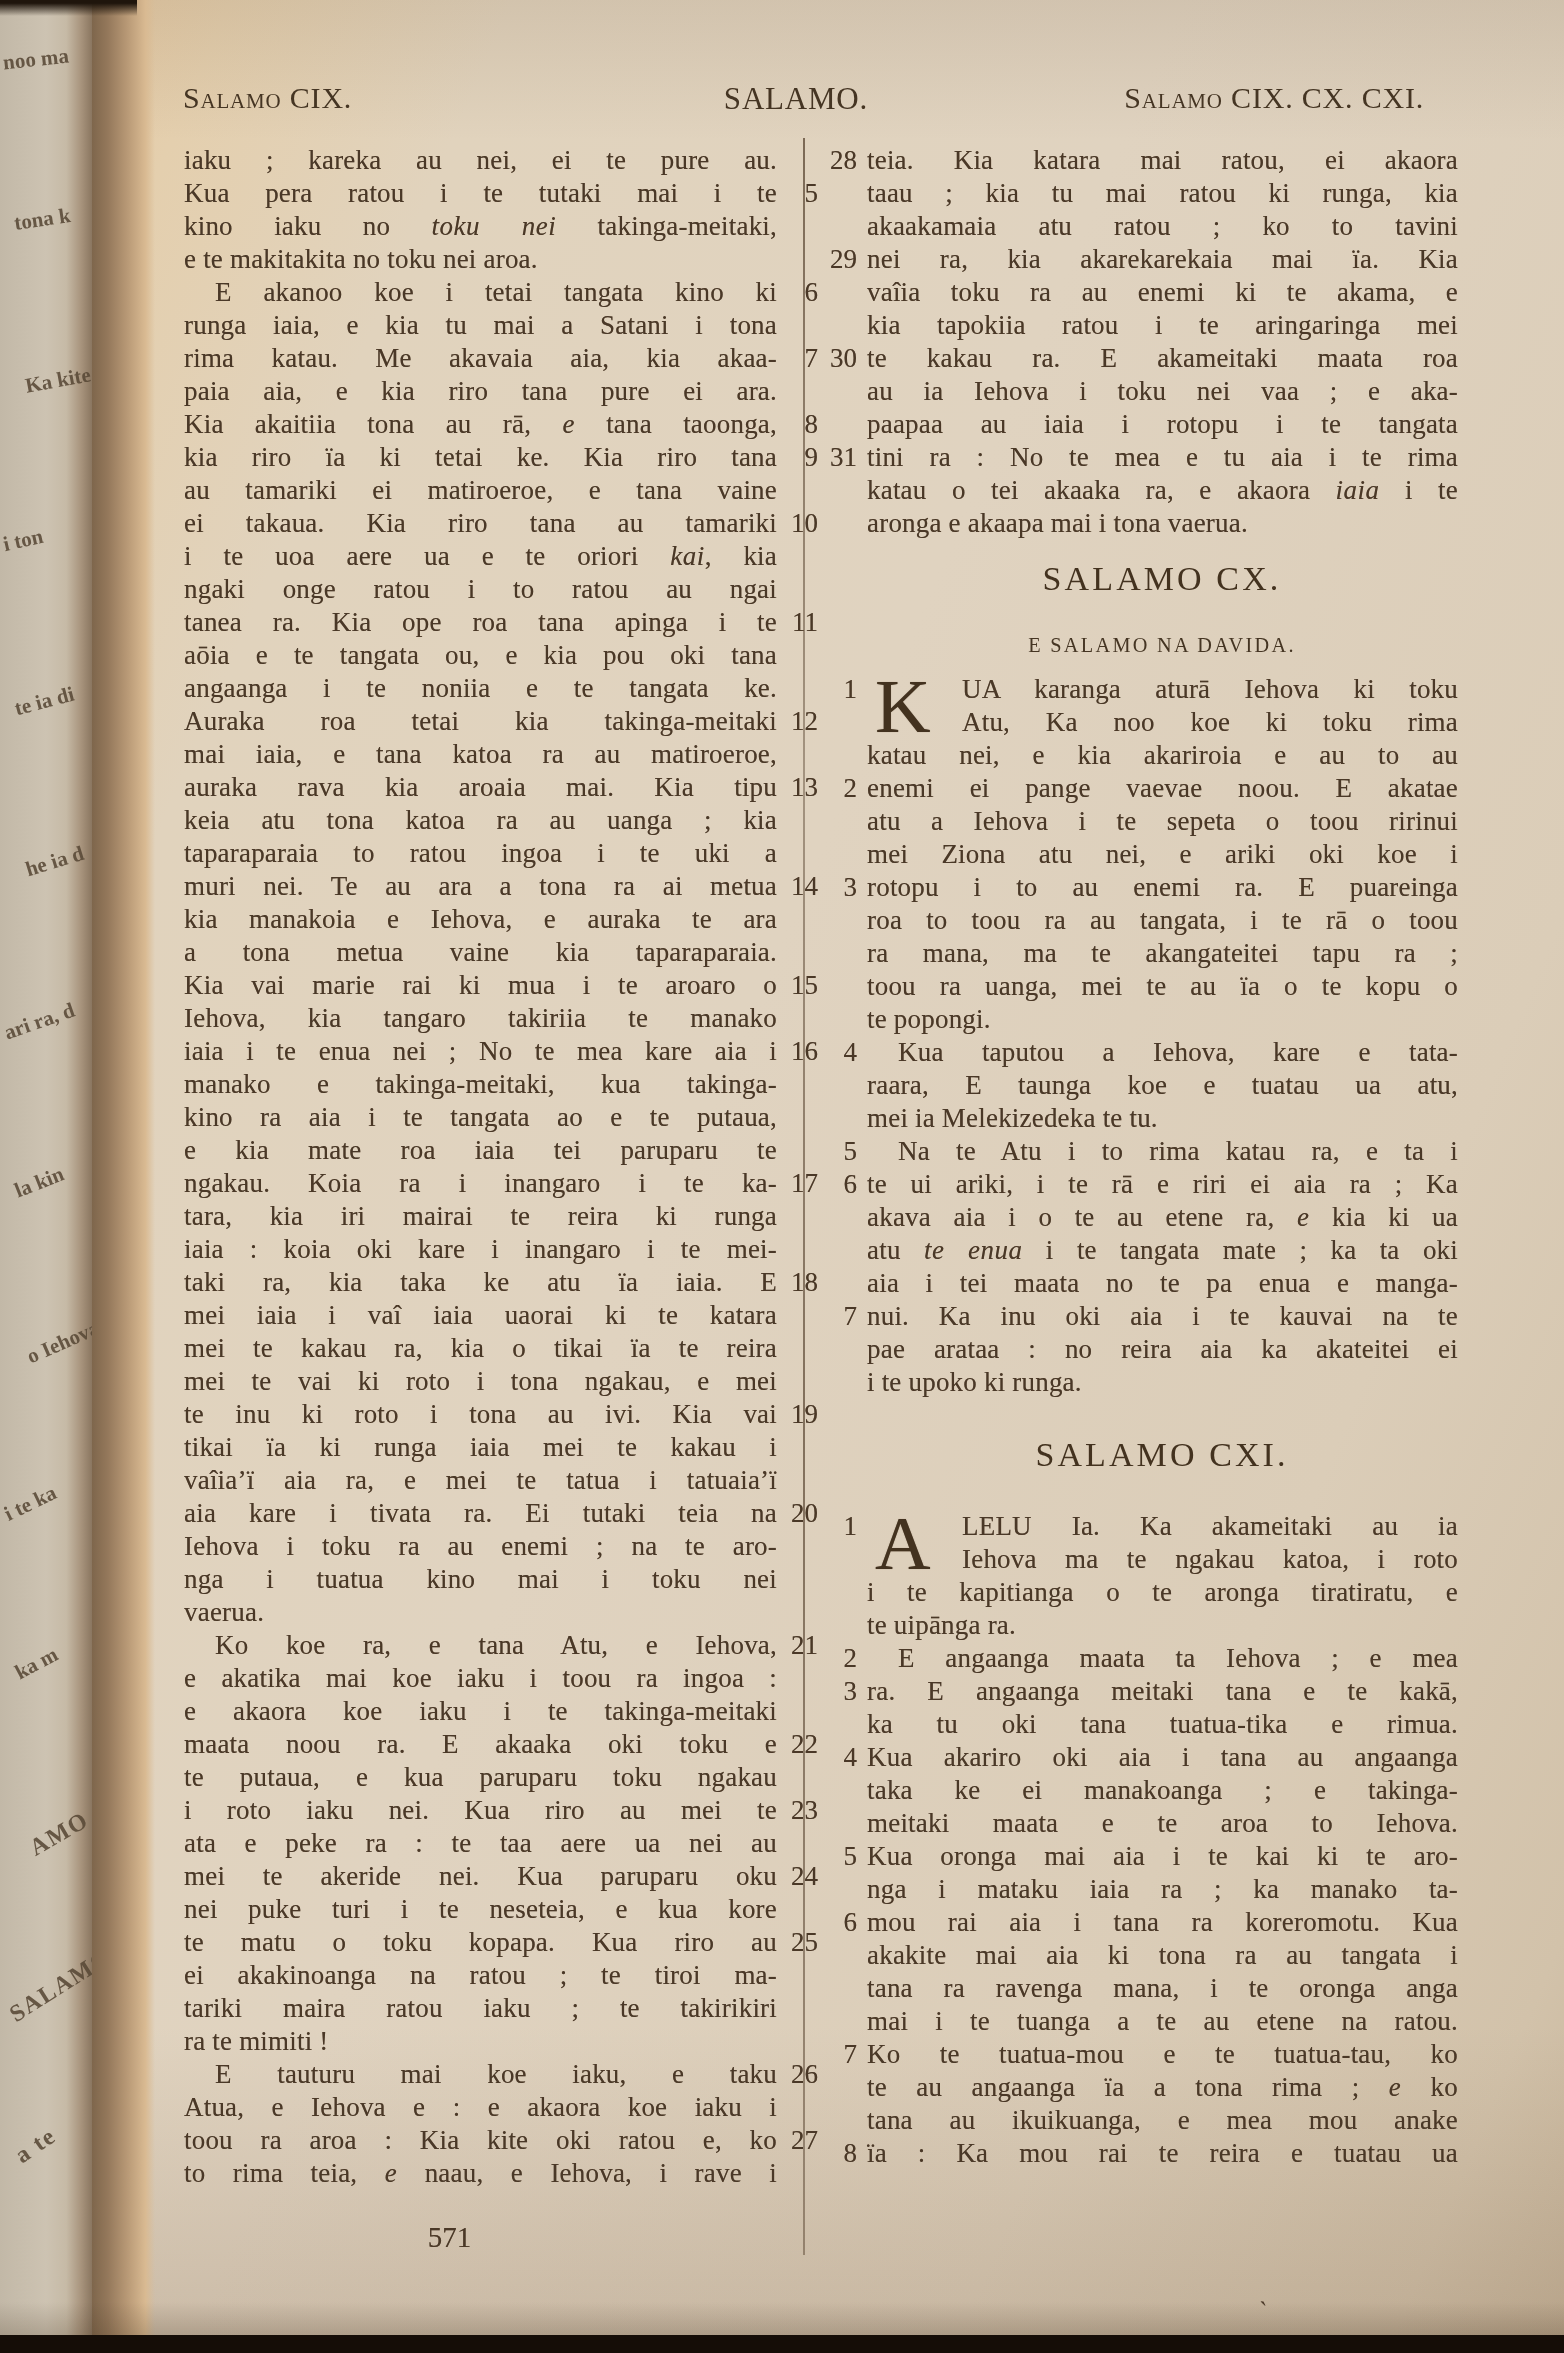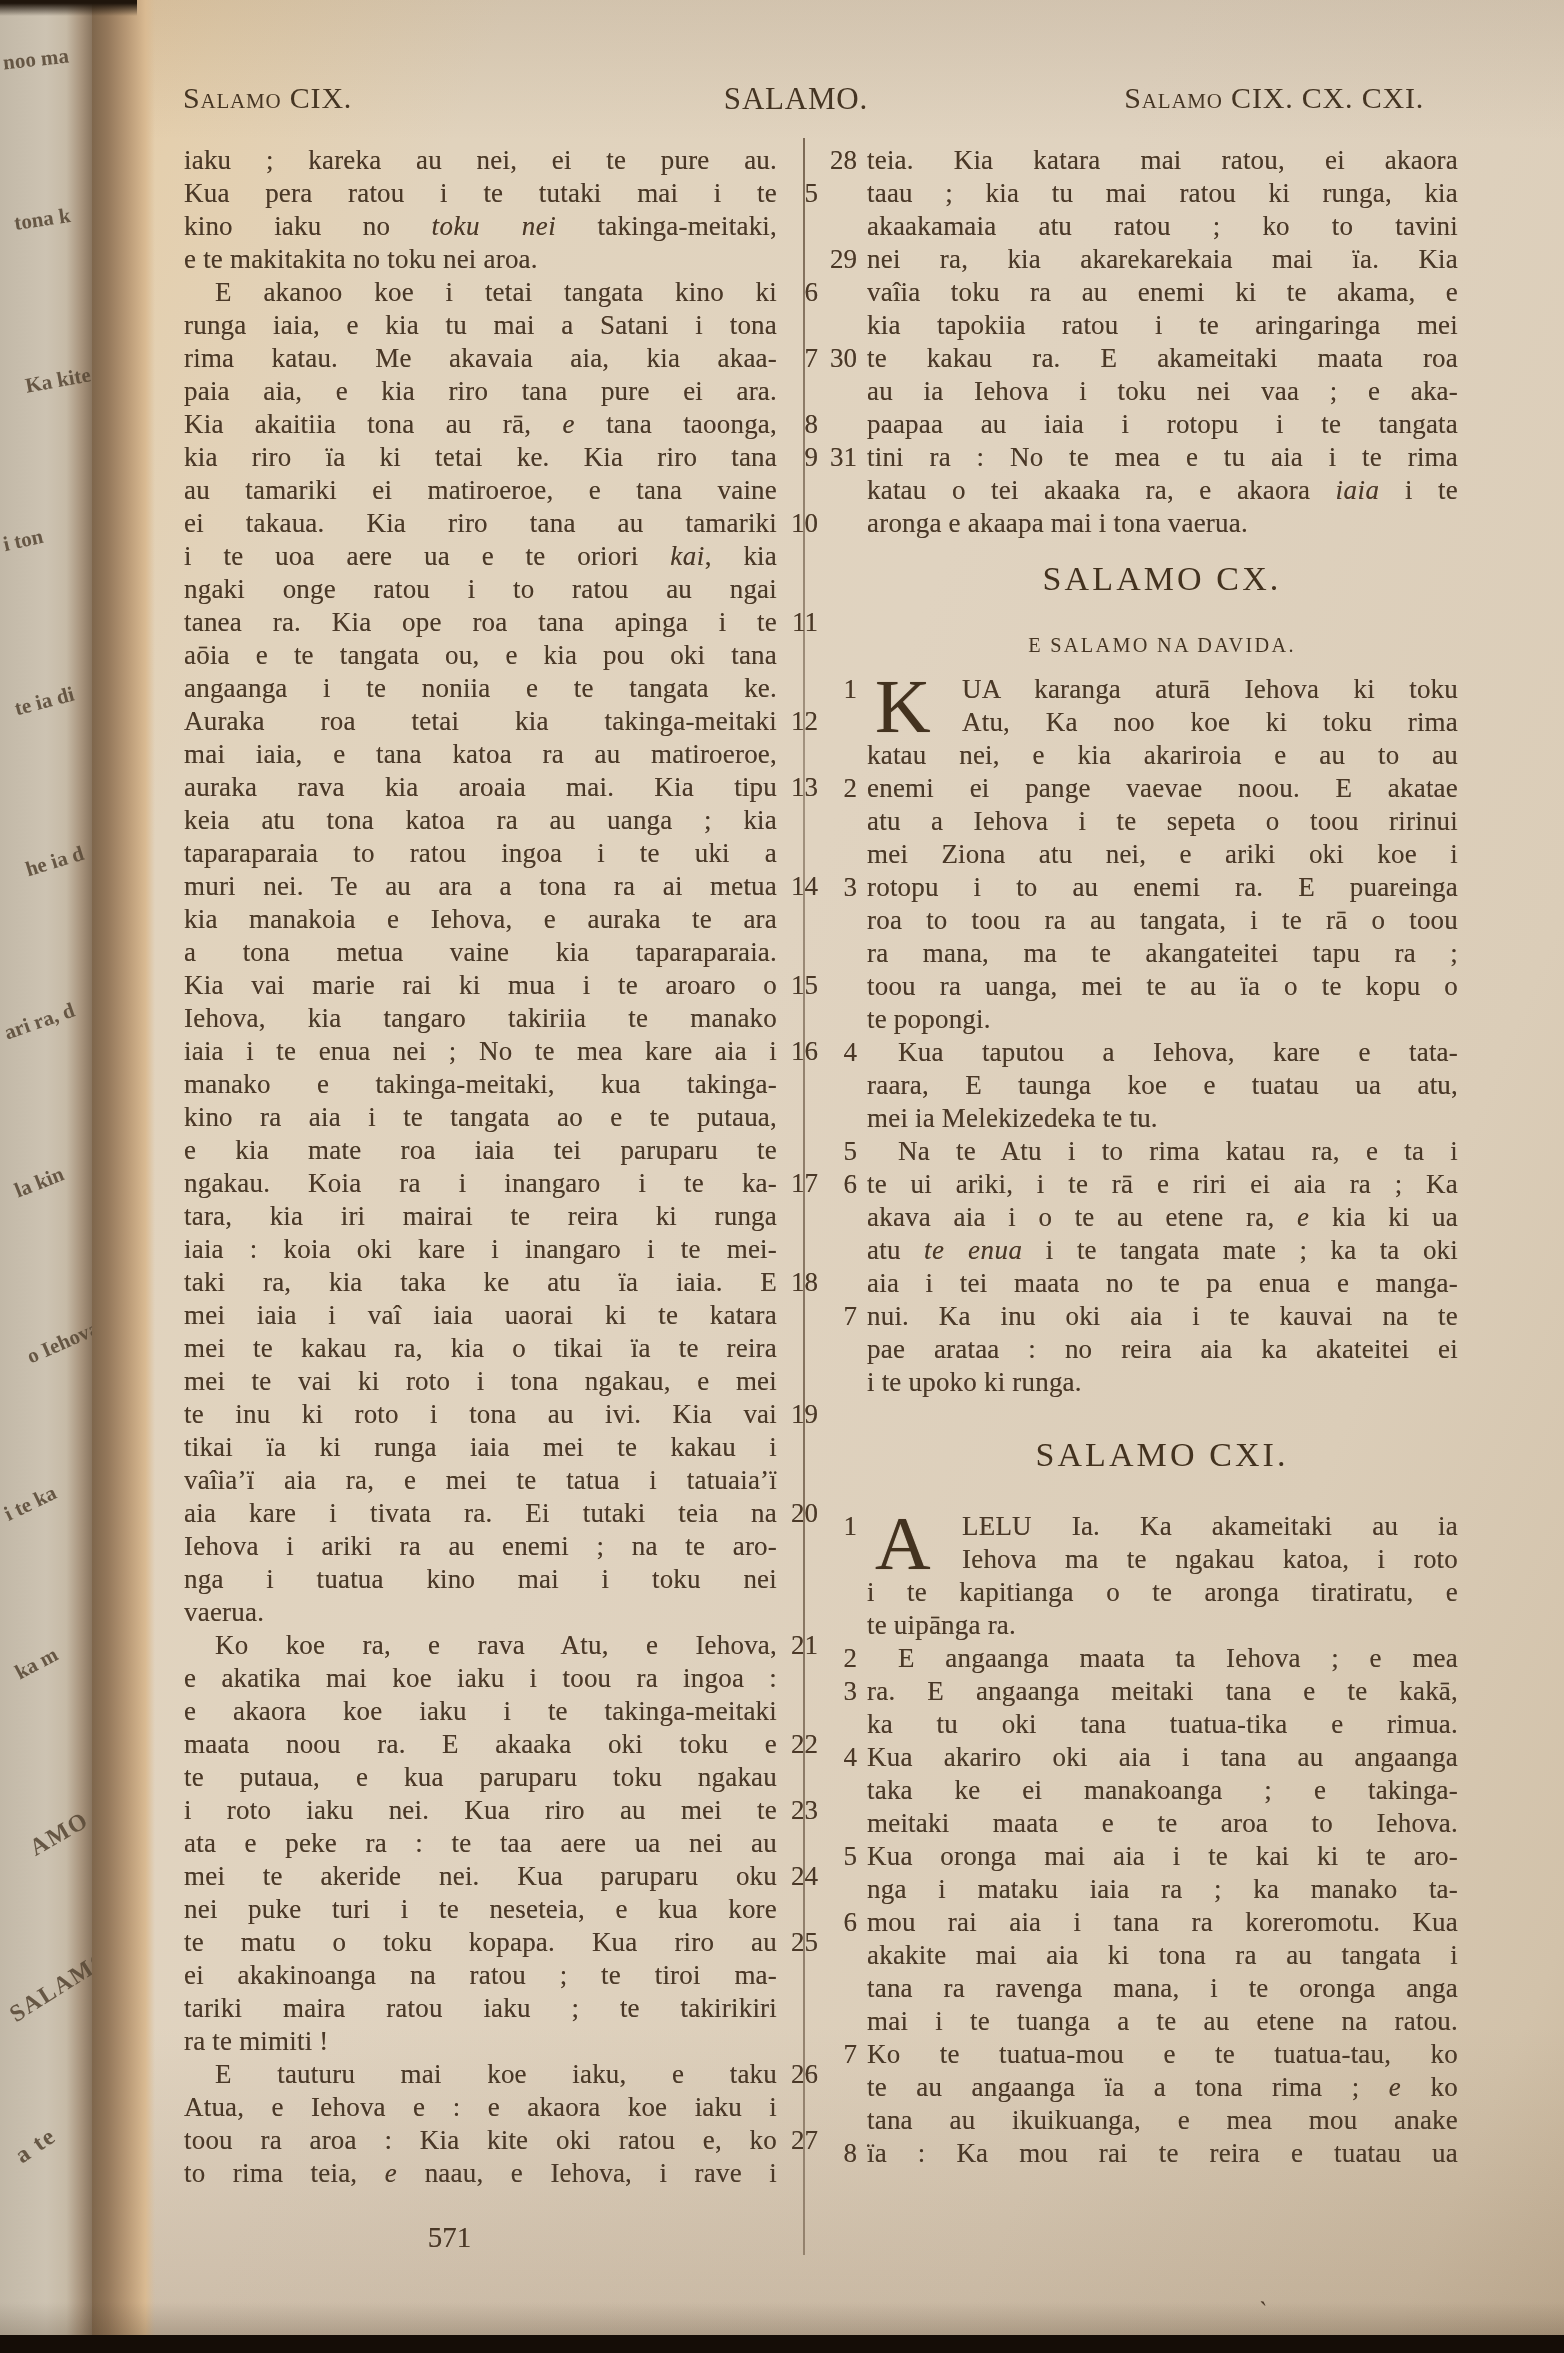--- a/index.html
+++ b/index.html
@@ -231,31 +231,31 @@
           <div class="txt">tikai ïa ki runga iaia mei te kakau i</div>
         </div>
         <div class="line">
           <div class="txt">vaîia’ï aia ra, e mei te tatua i tatuaia’ï</div>
         </div>
         <div class="line">
           <span class="vnum">20</span>
           <div class="txt">aia kare i tivata ra.  Ei tutaki teia na</div>
         </div>
         <div class="line">
-          <div class="txt">Iehova i ariki ra au enemi ;  na te aro-</div>
+          <div class="txt">Iehova i toku ra au enemi ;  na te aro-</div>
         </div>
         <div class="line">
           <div class="txt">nga i tuatua kino mai i toku nei</div>
         </div>
         <div class="line last">
           <div class="txt">vaerua.</div>
         </div>
         <div class="line indent">
           <span class="vnum">21</span>
-          <div class="txt">Ko koe ra, e rava Atu, e Iehova,</div>
+          <div class="txt">Ko koe ra, e tana Atu, e Iehova,</div>
         </div>
         <div class="line">
           <div class="txt">e akatika mai koe iaku i toou ra ingoa :</div>
         </div>
         <div class="line">
           <div class="txt">e akaora koe iaku i te takinga-meitaki</div>
         </div>
         <div class="line">
           <span class="vnum">22</span>
           <div class="txt">maata noou ra.  E akaaka oki toku e</div>

